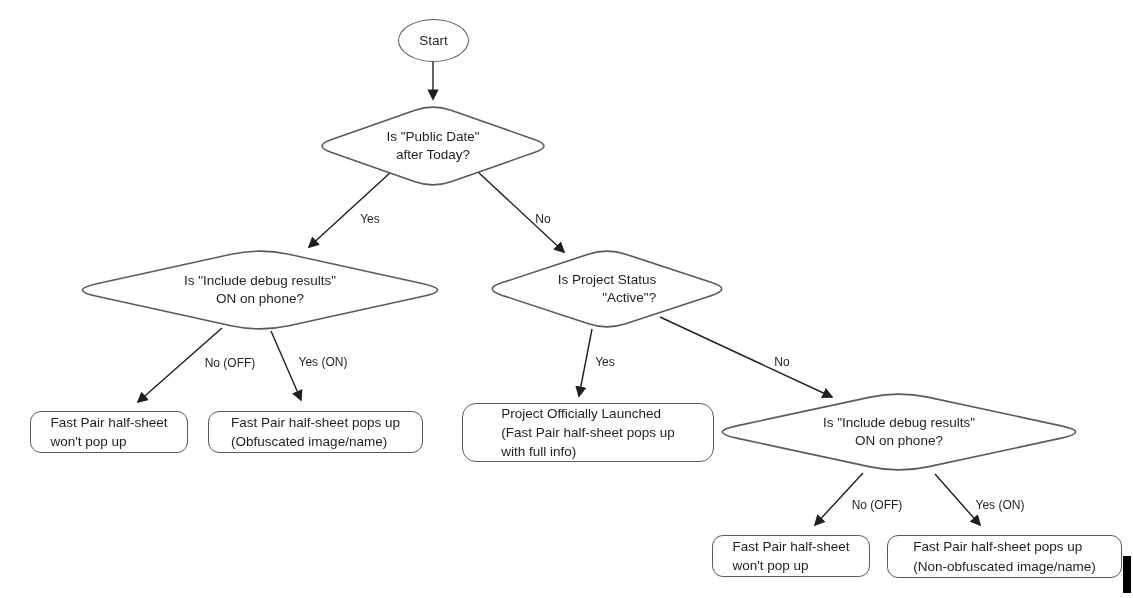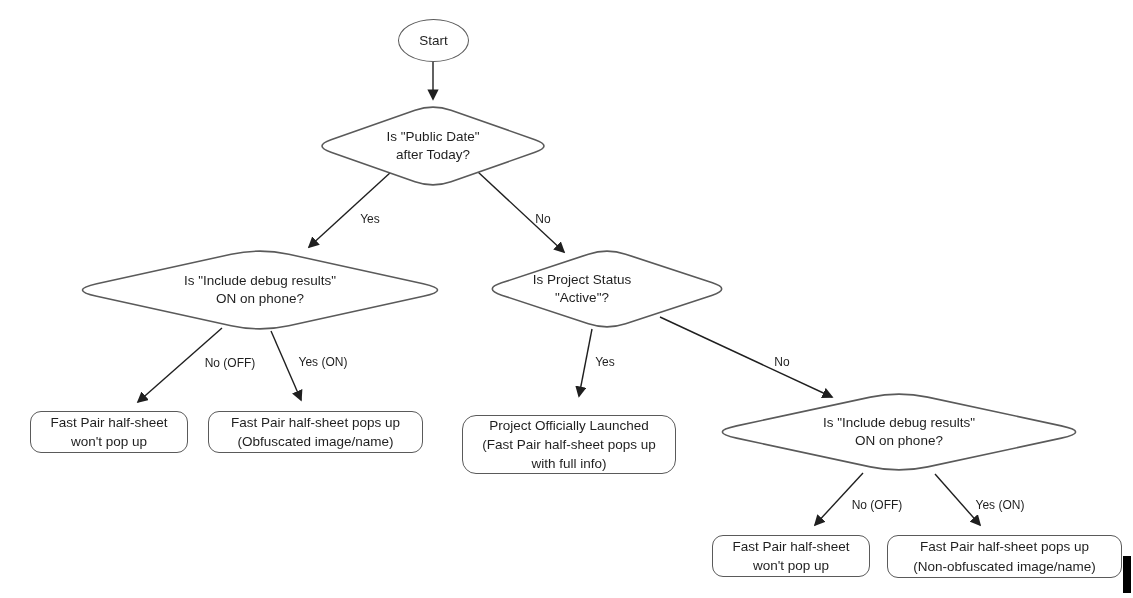--- a/index.html
+++ b/index.html
@@ -21,21 +21,21 @@
     position:absolute;transform:translate(-50%,-50%);
     text-align:center;white-space:pre-line;
     font-size:13.5px;line-height:1.32;color:var(--text);
   }
   .box{
     position:absolute;box-sizing:border-box;background:#ffffff;
     border:1.6px solid var(--shape);border-radius:11px;
     display:flex;align-items:center;justify-content:center;
   }
   .box .label{
-    text-align:center;white-space:pre-line;
+    white-space:pre-line;
     font-size:13.5px;line-height:1.42;color:var(--text);padding:0 2px;
   }
   .ellipse{border-radius:50%;}
   .edge-label{
     position:absolute;transform:translate(-50%,-50%);
     font-size:12px;color:var(--text);white-space:nowrap;
   }
   .cursor-bar{position:absolute;background:#000000;}
 </style>
 </head>
@@ -67,34 +67,34 @@
   </svg>
 
   <div class="box ellipse" style="left:398px;top:19px;width:71px;height:43px;">
     <span class="label">Start</span>
   </div>
 
   <div class="node-text" style="left:433px;top:146px;">Is "Public Date"
 after Today?</div>
   <div class="node-text" style="left:260px;top:290px;">Is "Include debug results"
 ON on phone?</div>
-  <div class="node-text" style="left:582px;top:289px;">Is Project Status
+  <div class="node-text" style="left:607px;top:289px;text-align:right;">Is Project Status
 "Active"?</div>
   <div class="node-text" style="left:899px;top:432px;">Is "Include debug results"
 ON on phone?</div>
 
   <div class="box" style="left:30px;top:411px;width:158px;height:42px;">
     <span class="label">Fast Pair half-sheet
 won't pop up</span>
   </div>
   <div class="box" style="left:208px;top:411px;width:215px;height:42px;">
     <span class="label">Fast Pair half-sheet pops up
 (Obfuscated image/name)</span>
   </div>
-  <div class="box" style="left:462px;top:403px;width:214px;height:59px;border-radius:14px;margin-top:12px;">
+  <div class="box" style="left:462px;top:403px;width:252px;height:59px;border-radius:14px;">
     <span class="label">Project Officially Launched
 (Fast Pair half-sheet pops up
 with full info)</span>
   </div>
   <div class="box" style="left:712px;top:535px;width:158px;height:42px;">
     <span class="label">Fast Pair half-sheet
 won't pop up</span>
   </div>
   <div class="box" style="left:887px;top:535px;width:235px;height:43px;">
     <span class="label">Fast Pair half-sheet pops up

